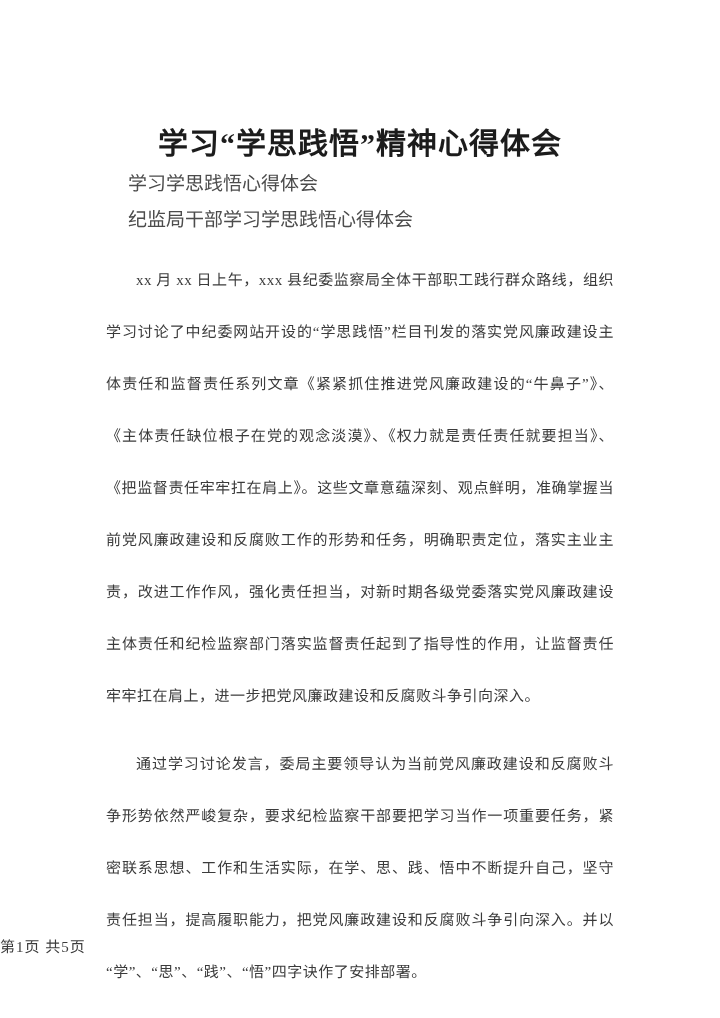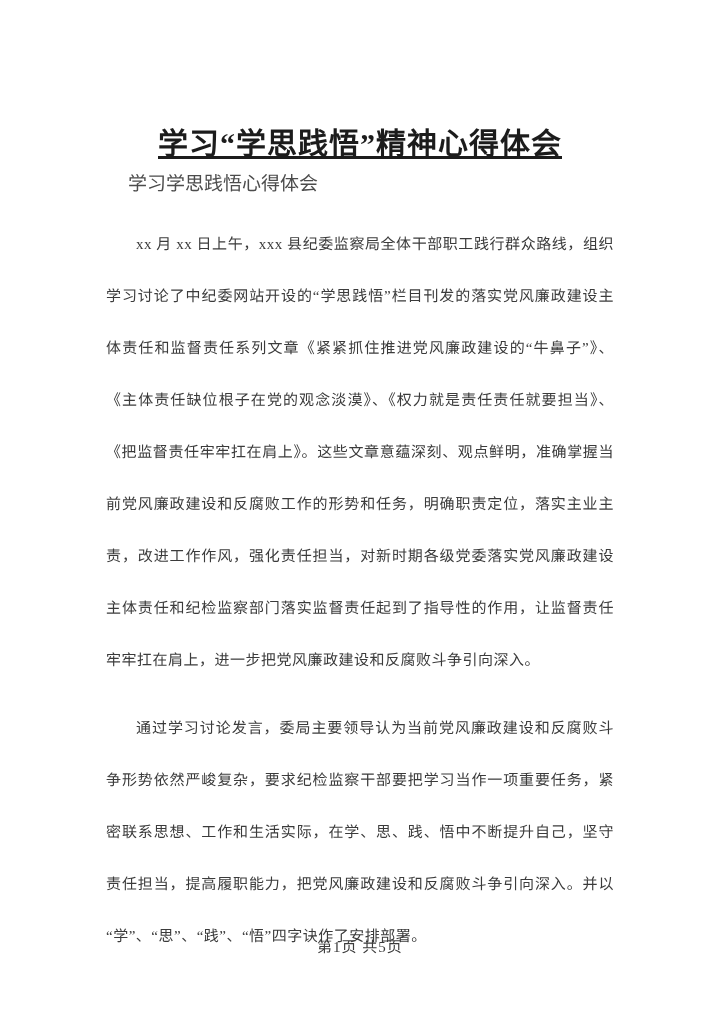--- a/index.html
+++ b/index.html
@@ -24,21 +24,20 @@
     padding-top: 122px;
   }
   .doc-title {
     margin: 0;
     font-size: 30px;
     line-height: 44px;
     font-weight: bold;
     color: #1c1c1c;
     text-align: center;
     letter-spacing: 1px;
-    text-decoration: underline;
   }
   .subtitles {
   }
   .subtitle {
     margin: 0;
     font-size: 19px;
     line-height: 36px;
     color: #4c4c4c;
     text-indent: 2em;
     text-align: left;
@@ -54,36 +53,37 @@
     text-indent: 2em;
     text-align: justify;
     text-justify: inter-ideograph;
     letter-spacing: 0.5px;
   }
   .footer {
     position: absolute;
     left: 0;
     bottom: 62px;
     width: 100%;
-    text-align: center;
+    text-align: left;
     font-size: 15px;
     color: #3b3b3b;
     letter-spacing: 1px;
   }
 </style>
 </head>
 <body>
 
 <div class="page">
   <div class="content">
 
     <h1 class="doc-title">学习“学思践悟”精神心得体会</h1>
 
     <div class="subtitles">
       <p class="subtitle">学习学思践悟心得体会</p>
+      <p class="subtitle">纪监局干部学习学思践悟心得体会</p>
     </div>
 
     <div class="body-text">
       <p class="para">xx 月 xx 日上午，xxx 县纪委监察局全体干部职工践行群众路线，组织学习讨论了中纪委网站开设的“学思践悟”栏目刊发的落实党风廉政建设主体责任和监督责任系列文章《紧紧抓住推进党风廉政建设的“牛鼻子”》、《主体责任缺位根子在党的观念淡漠》、《权力就是责任责任就要担当》、《把监督责任牢牢扛在肩上》。这些文章意蕴深刻、观点鲜明，准确掌握当前党风廉政建设和反腐败工作的形势和任务，明确职责定位，落实主业主责，改进工作作风，强化责任担当，对新时期各级党委落实党风廉政建设主体责任和纪检监察部门落实监督责任起到了指导性的作用，让监督责任牢牢扛在肩上，进一步把党风廉政建设和反腐败斗争引向深入。</p>
       <p class="para">通过学习讨论发言，委局主要领导认为当前党风廉政建设和反腐败斗争形势依然严峻复杂，要求纪检监察干部要把学习当作一项重要任务，紧密联系思想、工作和生活实际，在学、思、践、悟中不断提升自己，坚守责任担当，提高履职能力，把党风廉政建设和反腐败斗争引向深入。并以“学”、“思”、“践”、“悟”四字诀作了安排部署。</p>
 
     </div>
 
   </div>
 

